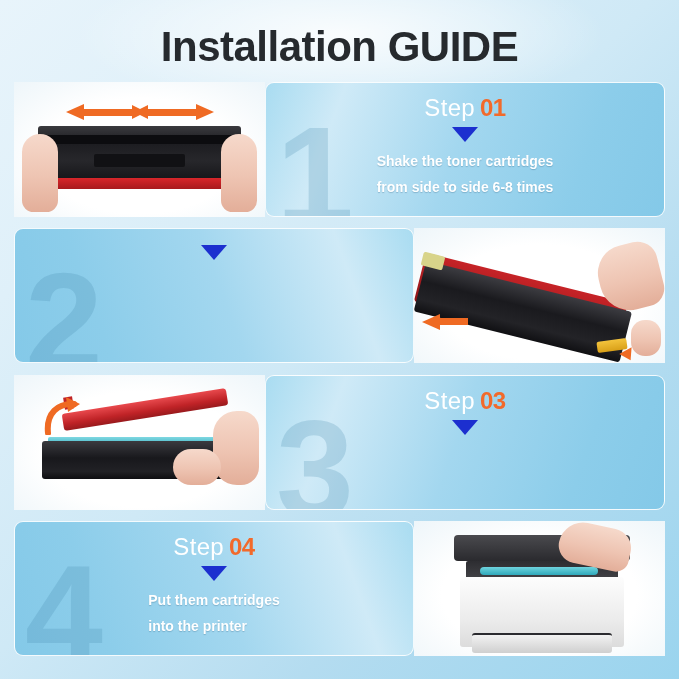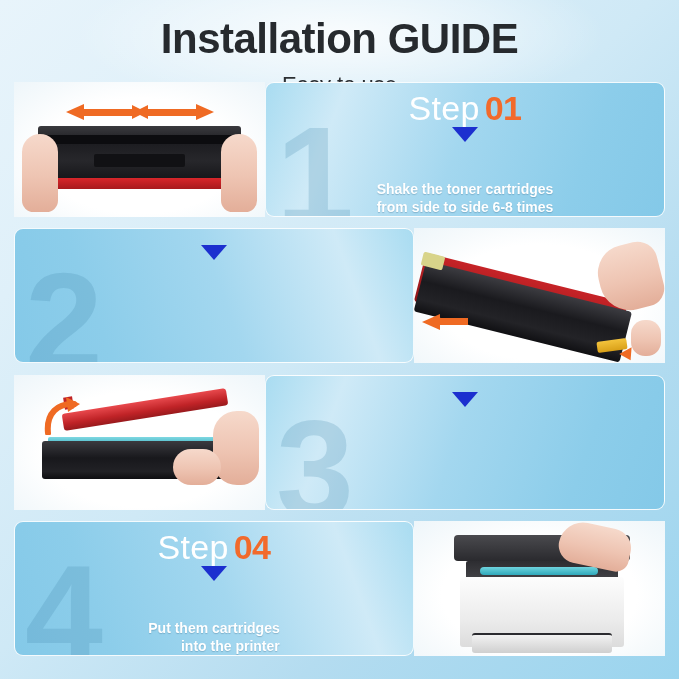--- a/index.html
+++ b/index.html
@@ -35,21 +35,21 @@
     left: 50%;
     top: -40px;
     width: 520px;
     height: 150px;
     transform: translateX(-50%);
     background: radial-gradient(ellipse at center, rgba(255,255,255,0.85) 0%, rgba(255,255,255,0.35) 45%, rgba(255,255,255,0) 72%);
     pointer-events: none;
   }
   .title {
     position: relative;
-    margin: 8px;
+    margin: 16px;
     padding-top: 8px;
     font-size: 42px;
     line-height: 46px;
     font-weight: bold;
     letter-spacing: -0.5px;
     color: #262a2e;
   }
   .subtitle {
     position: relative;
     margin: 0;
@@ -123,21 +123,21 @@
     font-size: 140px;
     line-height: 140px;
     font-weight: bold;
     color: rgba(64,130,170,0.22);
     z-index: 1;
     user-select: none;
   }
   .watermark.left { left: 10px; }
 
   .step-head {
-    font-size: 34px;
+    font-size: 24px;
     line-height: 28px;
     font-weight: normal;
     color: #ffffff;
     letter-spacing: 0.3px;
     white-space: nowrap;
   }
   .step-head .num {
     font-weight: bold;
     color: #f26a2b;
     letter-spacing: -0.5px;
@@ -146,28 +146,27 @@
   .tri {
     width: 0;
     height: 0;
     margin: 5px 0 6px 0;
     border-left: 13px solid transparent;
     border-right: 13px solid transparent;
     border-top: 15px solid #1c2fcf;
   }
   .step-body {
     font-size: 14px;
-    line-height: 18px;
+    line-height: 26px;
     font-weight: bold;
     color: #ffffff;
-    text-align: right;
+    text-align: left;
     text-shadow: 0 1px 1px rgba(60,110,140,0.35);
     padding: 0 16px;
     white-space: pre-line;
-    margin-top: 32px;
   }
 
   
   .arrow-pair {
     position: absolute;
     left: 50%;
     top: 22px;
     transform: translateX(-50%);
     width: 148px;
     height: 16px;
@@ -481,20 +480,23 @@
       <div class="hand r3"></div>
       <div class="hand r3b"></div>
       <svg class="curve-arrow" viewBox="0 0 44 40">
         <path d="M6 38 C 4 18, 16 8, 32 9" stroke="#ef6a23" stroke-width="6" fill="none" stroke-linecap="round"></path>
         <polygon points="38,9 24,2 26,17" fill="#ef6a23"></polygon>
       </svg>
     </div>
     <div class="panel">
       <div class="watermark left">3</div>
       <div class="panel-content">
+        <div class="step-head">
+          <span>Step</span><span class="num">03</span>
+        </div>
         <div class="tri"></div>
       </div>
     </div>
   </div>
 
   <div class="row row-4 reverse">
     <div class="photo">
       <div class="photo-inner"></div>
       <div class="printer-top"></div>
       <div class="printer-slot"></div>

